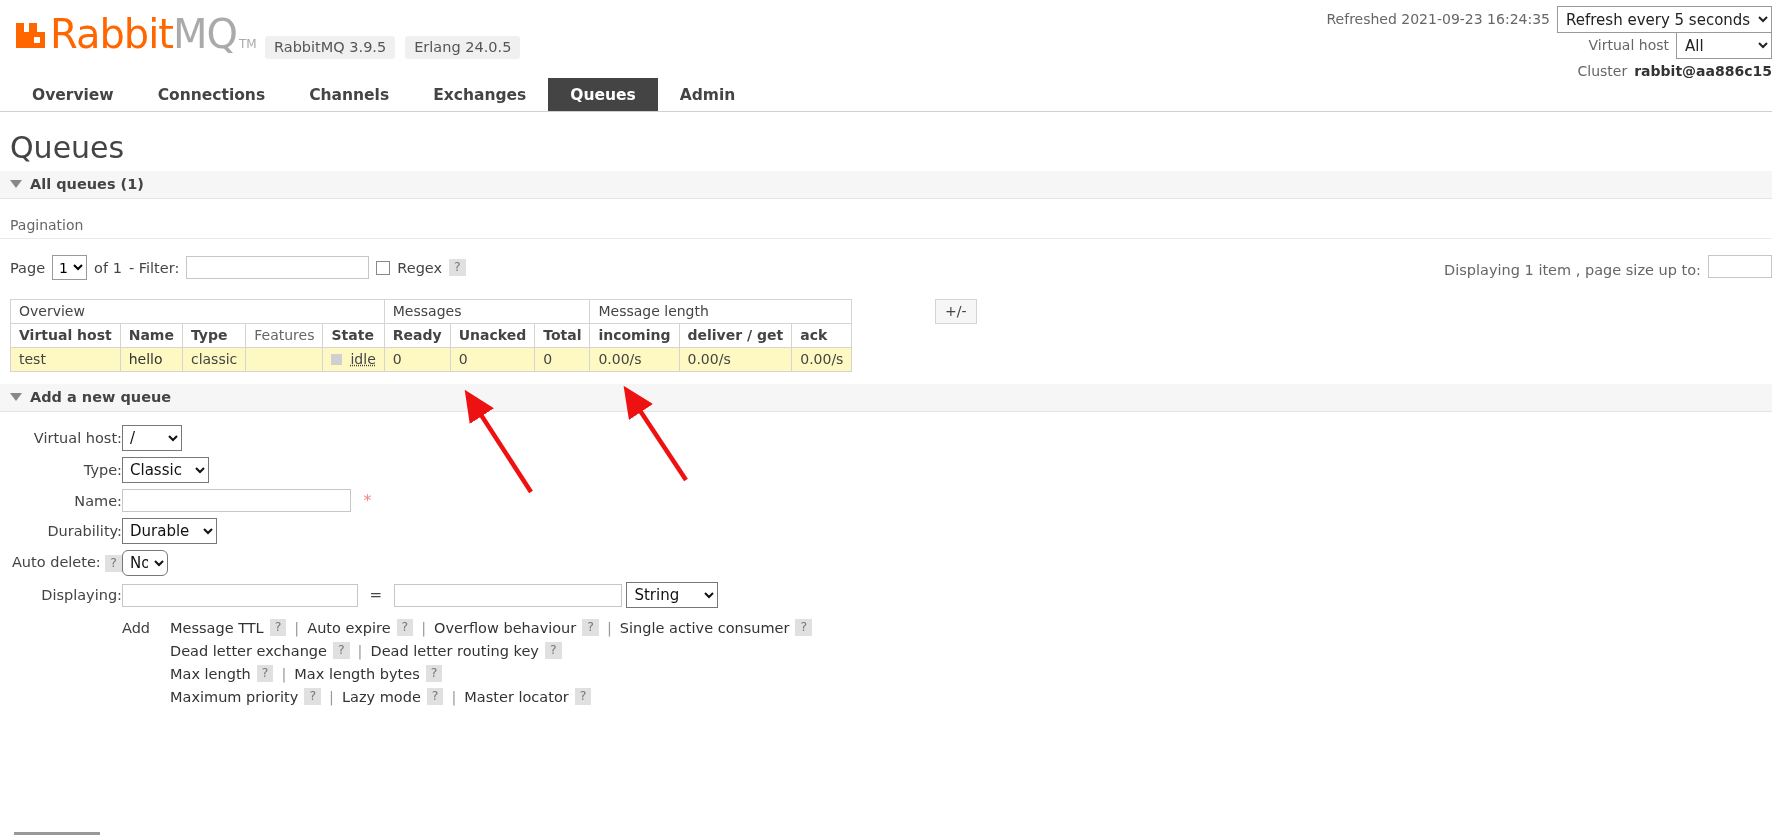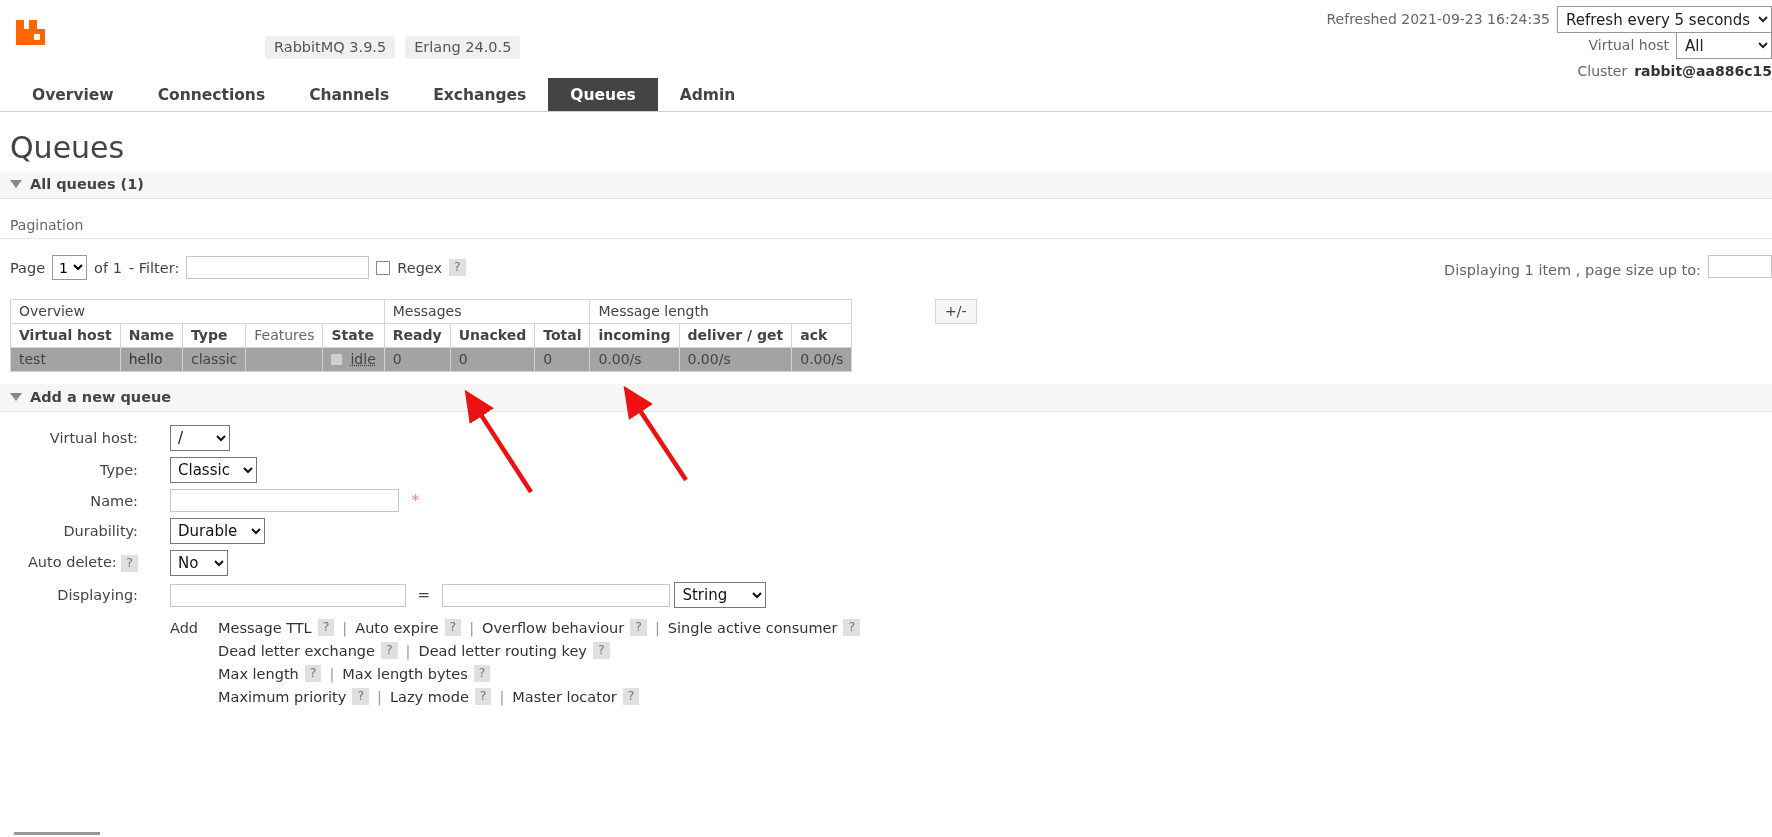--- a/index.html
+++ b/index.html
@@ -256,21 +256,21 @@
   }
   table.qtable tr.cols th {
     font-weight: bold;
     background: #fff;
   }
   table.qtable tr.cols th.light {
     font-weight: normal;
     color: #666;
   }
   table.qtable tr.datarow td {
-    background: #a3a3a3;
+    background: #fef9c3;
   }
   td.num, th.num { text-align: right; }
   .name-strong { font-weight: bold; color: #333; }
   .state-cell { display: flex; align-items: center; gap: 8px; }
   .state-swatch {
     width: 11px; height: 11px;
     background: #d0d0d0;
     display: inline-block;
   }
   .state-link {
@@ -291,21 +291,21 @@
 
   
   .form-area {
     margin-top: 10px;
   }
   table.formtable {
     border-collapse: collapse;
     margin-left: 0px;
   }
   table.formtable td {
-    padding: 3px 16px;
+    padding: 3px 0;
     vertical-align: middle;
     font-size: 14.5px;
     color: #444;
     margin-top: 8px;
   }
   td.flabel {
     text-align: right;
     padding-right: 8px;
     white-space: nowrap;
     width: 122px;
@@ -315,21 +315,21 @@
     font-size: 15px;
     border: 1px solid #777;
     background: #fff;
     color: #111;
     height: 26px;
     padding: 1px 3px;
   }
   .sel-vhost { width: 60px; }
   .sel-type { width: 87px; }
   .sel-dur { width: 95px; }
-  .sel-autodel { width: 58px; }
+  .sel-autodel { width: 46px; border-radius: 6px; }
   .sel-argtype { width: 92px; }
   .name-input { width: 229px; height: 25px; }
   .arg-key-input { width: 236px; height: 25px; }
   .arg-val-input { width: 228px; height: 25px; }
   .req-star { color: #e88; font-size: 16px; margin-left: 8px; }
   .eq-sign { padding: 0 7px; font-size: 15px; color: #444; }
 
   .hints {
     margin-top: 2px;
     font-size: 14.5px;
@@ -370,20 +370,23 @@
 <body>
 
 <div class="header">
 
   <div class="logo-wrap">
     <span class="logo-mark">
       <svg width="34" height="34" viewBox="0 0 34 34" aria-hidden="true">
         <path d="M2 6 L10 6 L10 15 L15 15 L15 6 L23 6 L23 15 L31 15 L31 31 L2 31 Z" fill="#ff6600"></path>
         <rect x="20" y="20" width="6" height="6" fill="#ffffff"></rect>
       </svg>
+    </span>
+    <span class="logo-text">
+      <span class="logo-rabbit">Rabbit</span><span class="logo-mq">MQ</span><span class="logo-tm">TM</span>
     </span>
   </div>
 
   <div class="version-badges">
     <span class="badge">RabbitMQ 3.9.5</span>
     <span class="badge">Erlang 24.0.5</span>
   </div>
 
   <div class="header-right">
     <div class="hr-row">

